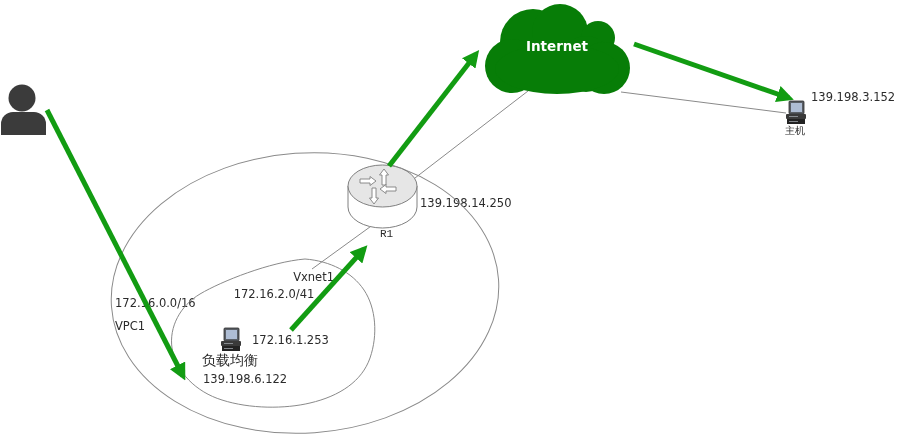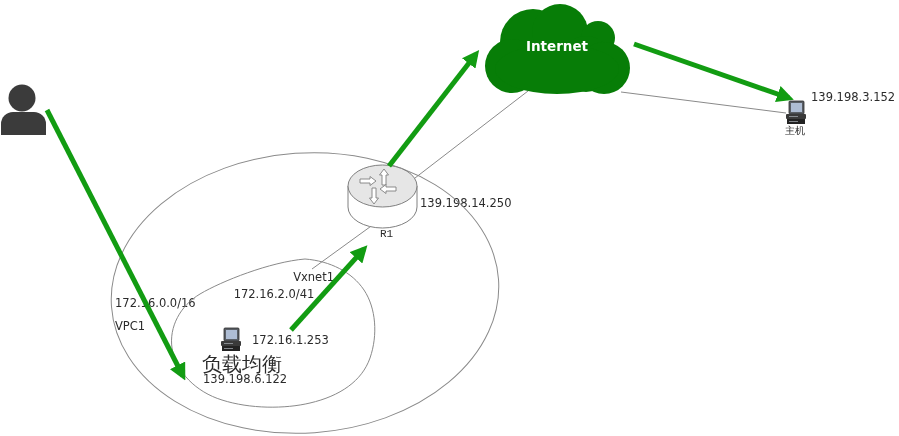--- a/index.html
+++ b/index.html
@@ -12,21 +12,21 @@
     font-family: "DejaVu Sans", "Liberation Sans", sans-serif;
   }
   .labels { position: absolute; inset: 0; z-index: 1; }
   .lbl {
     position: absolute;
     font-size: 11.5px;
     line-height: 1.25;
     color: #2b2b2b;
     white-space: nowrap;
   }
-  .lbl.cjk { font-size: 20px; }
+  .lbl.cjk { font-size: 14px; }
   .lbl.small-cjk { font-size: 10px; }
   .lbl.center { text-align: center; }
   .lbl.r1 { font-size: 11px; font-family: Liberation Mono, monospace; }
   svg.diagram {
     position: absolute;
     left: 0; top: 0;
     z-index: 2;
     pointer-events: none;
   }
   .thin { stroke: #8a8a8a; stroke-width: 1; fill: none; }

